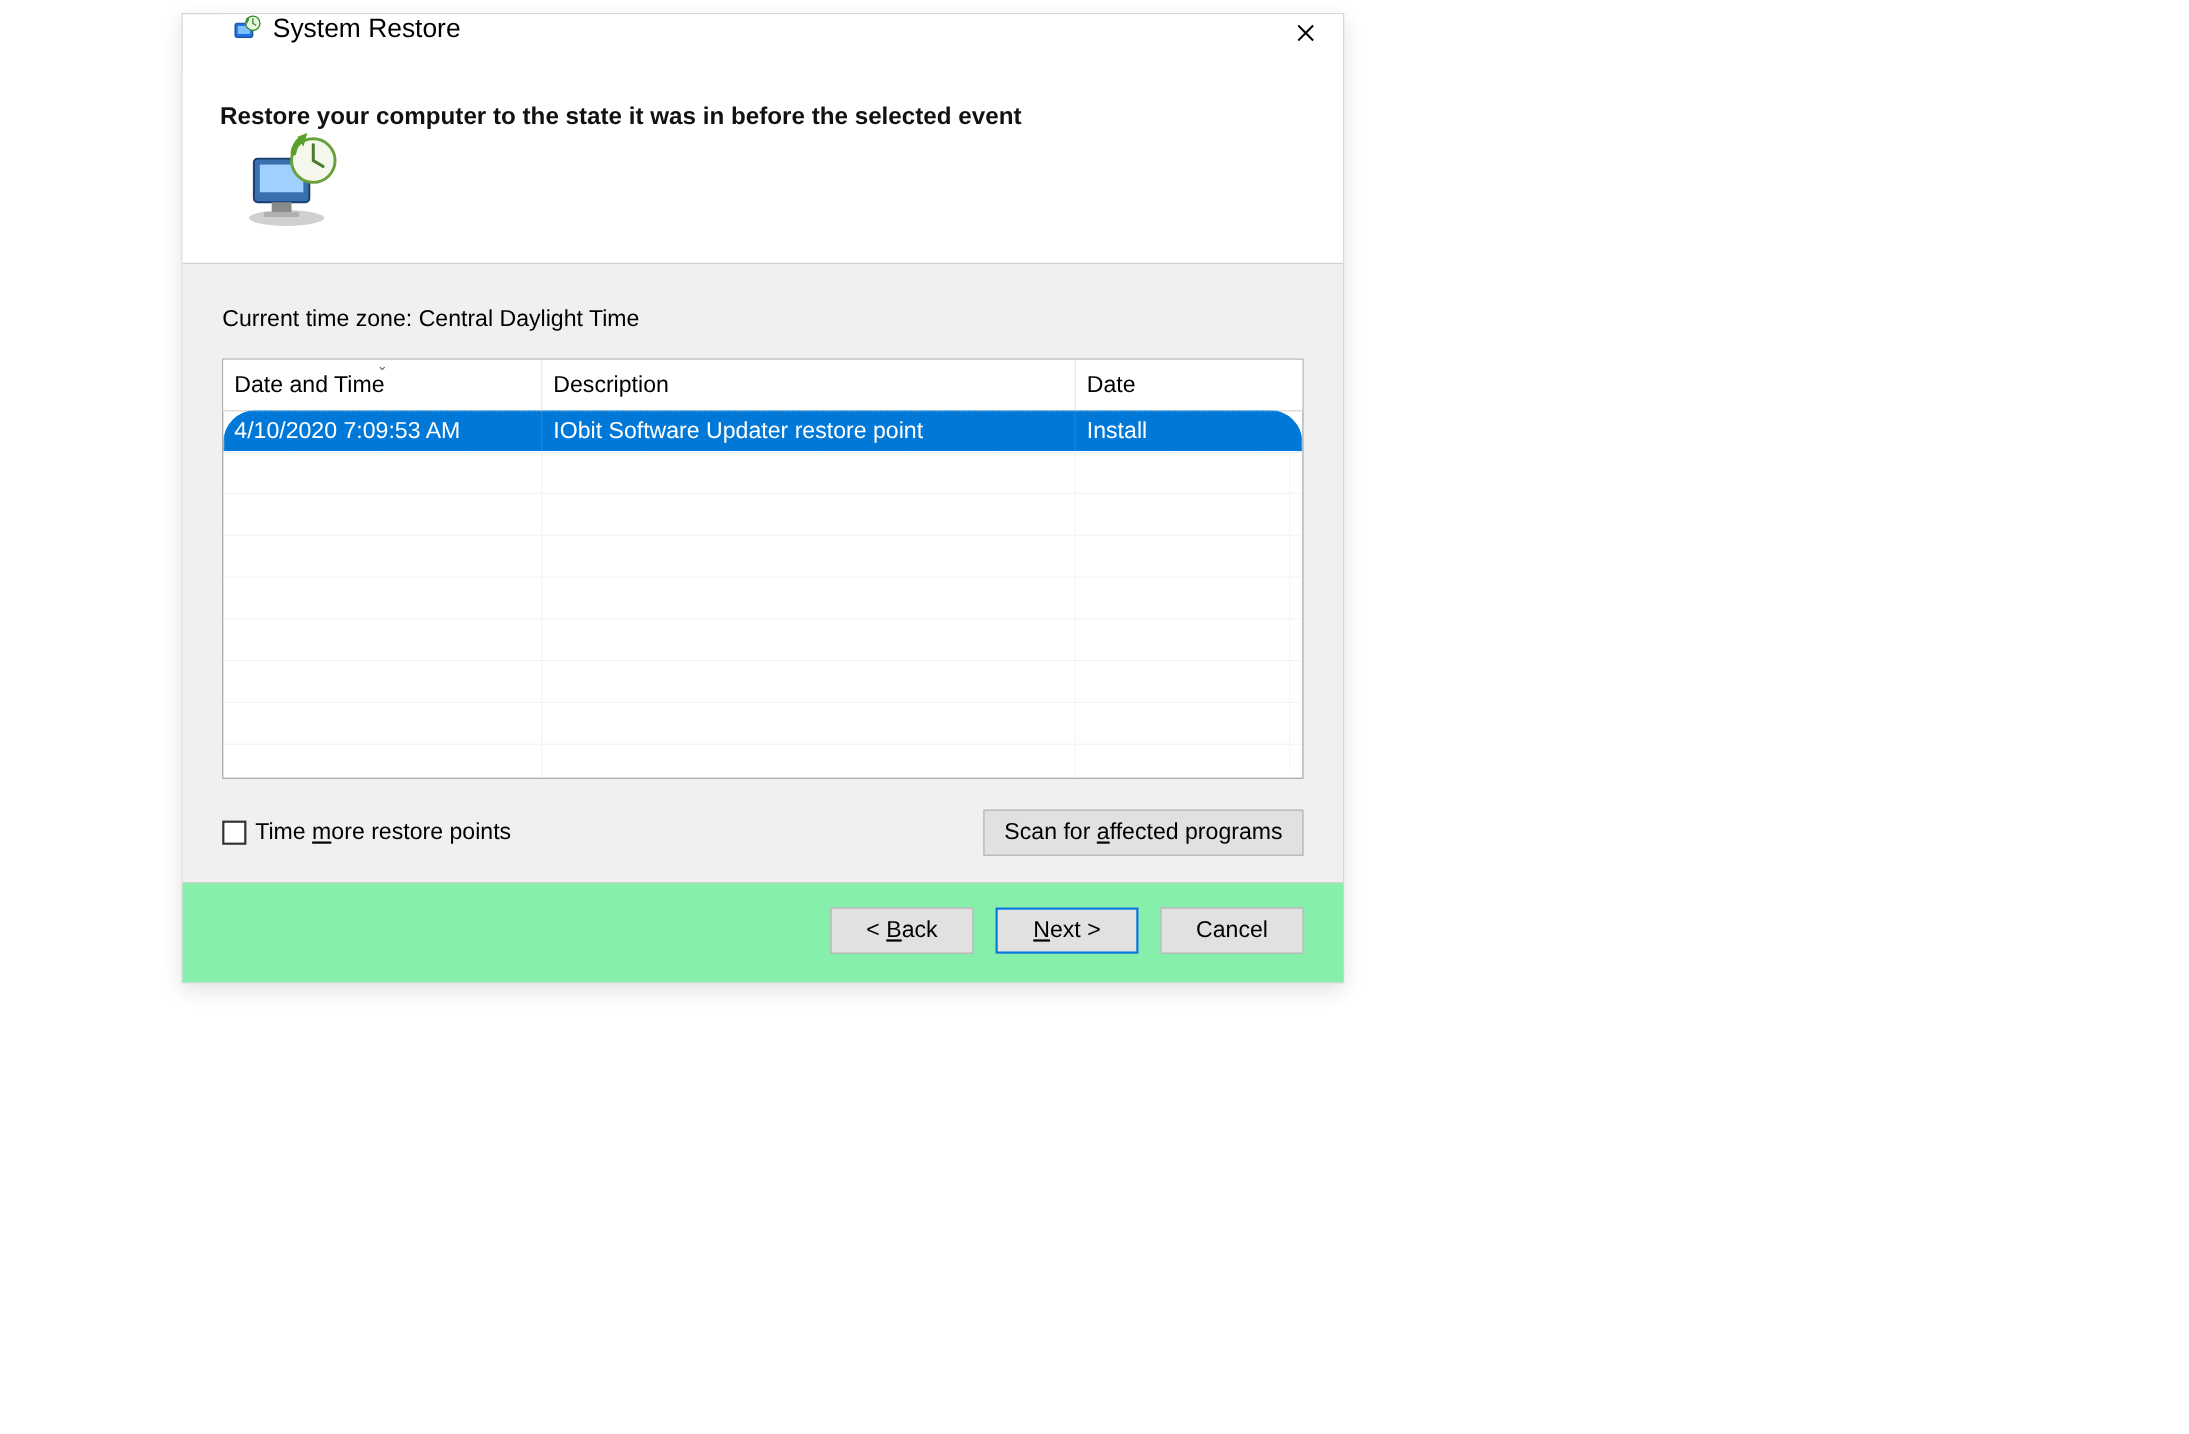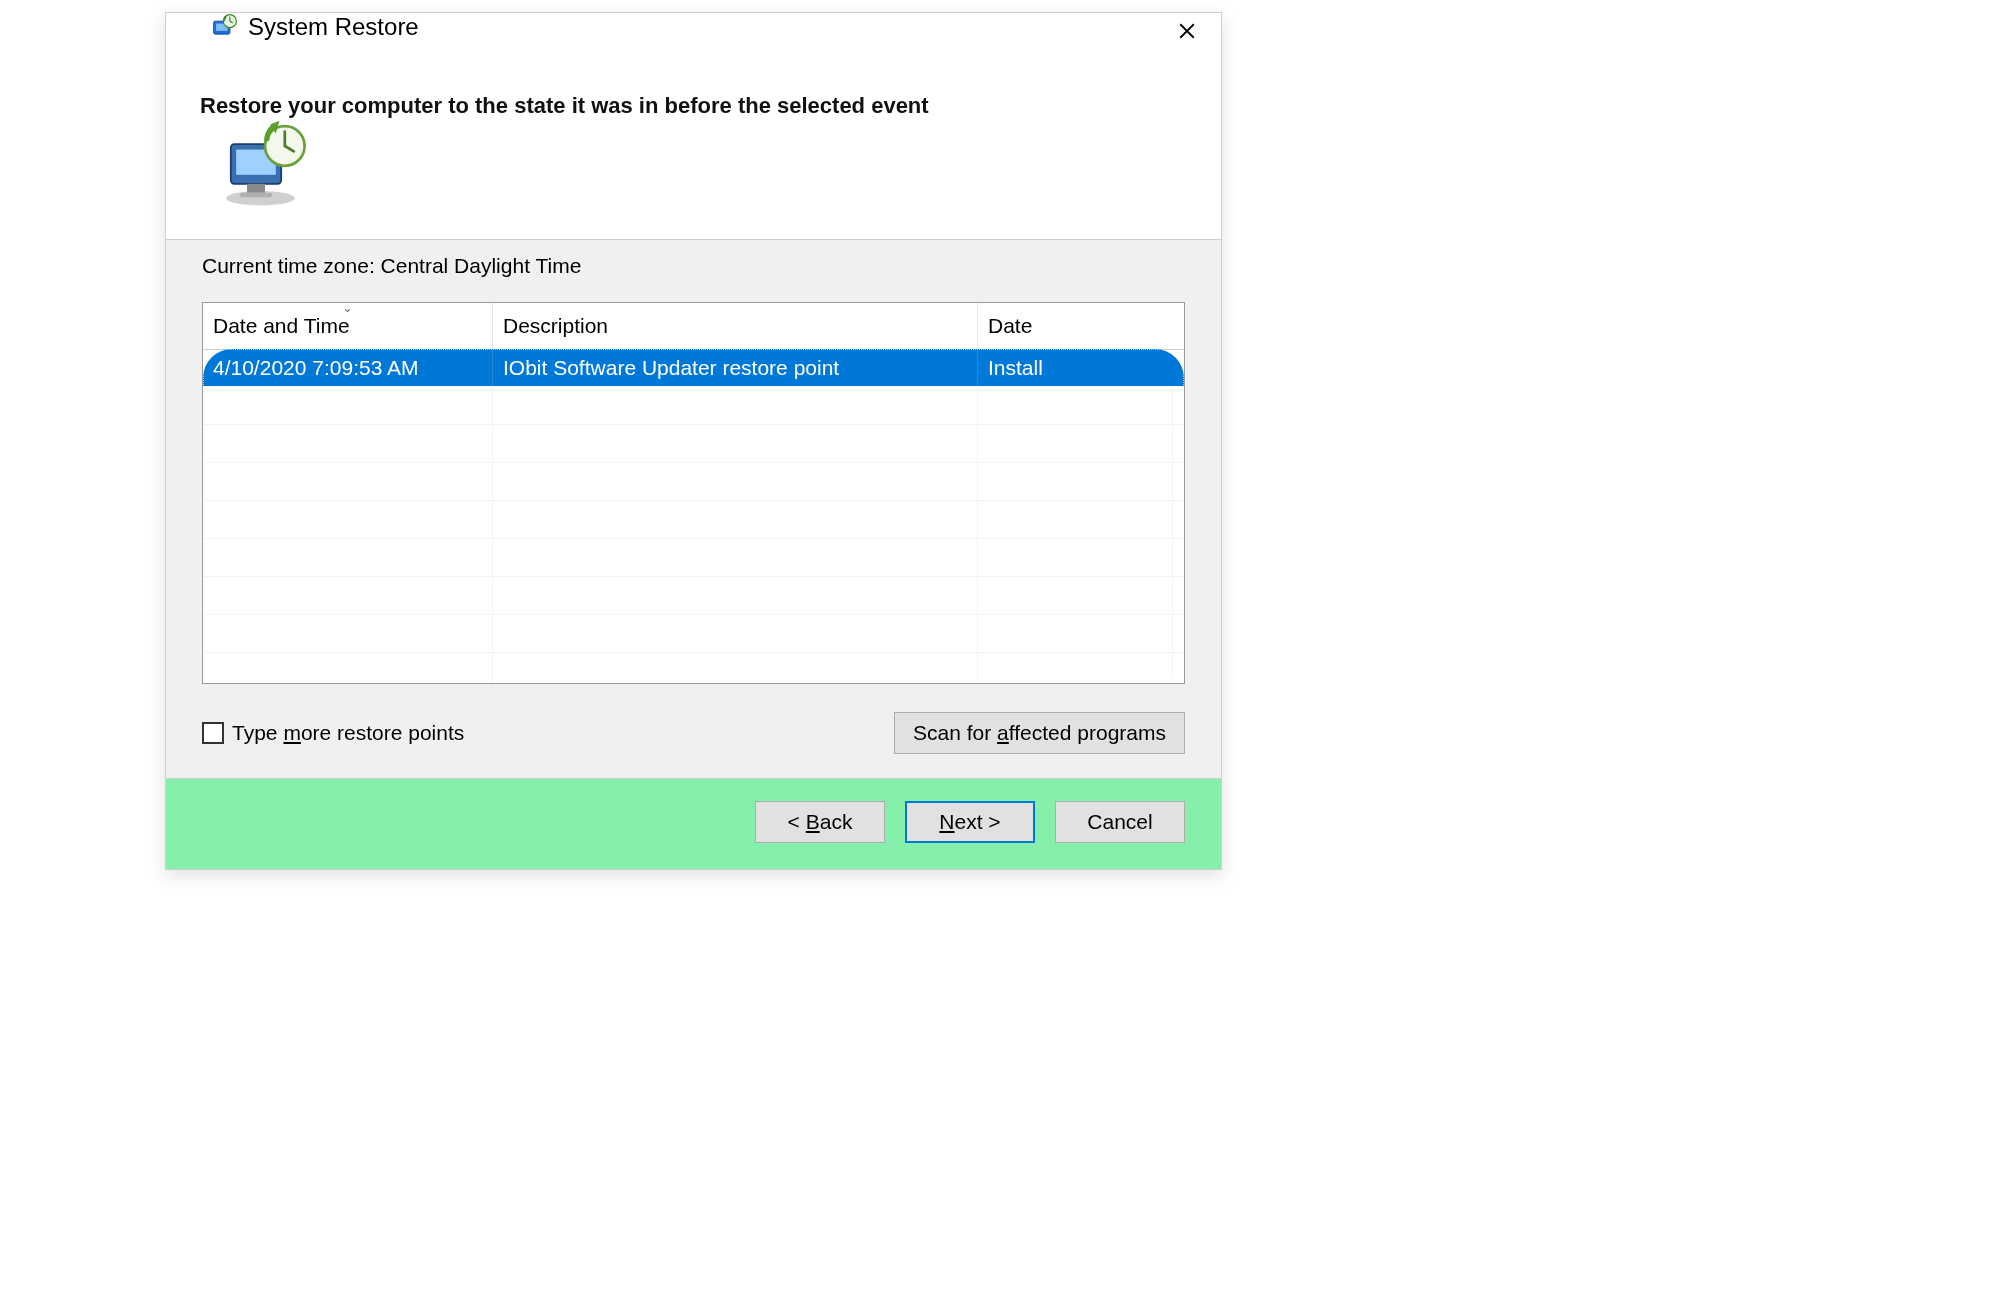--- a/index.html
+++ b/index.html
@@ -62,21 +62,21 @@
     padding-top: 6px;
   }
   .header .big-icon {
     width: 90px; height: 90px;
     margin-left: 20px;
     flex: 0 0 auto;
   }
   
   .content {
     background: #f0f0f0;
-    padding: 14px 36px 24px 36px;
+    padding: 38px 36px 24px 36px;
   }
   .tz {
     font-size: 21px;
     color: #000;
     margin-bottom: 24px;
   }
   
   .grid {
     border: 1px solid #9a9a9a;
     background: #ffffff;
@@ -294,21 +294,21 @@
             <div class="cell col-date"></div>
             <div class="cell col-desc"></div>
             <div class="cell col-type"></div>
           </div>
       </div>
     </div>
 
     <div class="below">
       <label class="chk">
         <span class="box"></span>
-        <span><span>Type </span><span class="ul">m</span><span>ore restore points</span></span>
+        <span><span>Time </span><span class="ul">m</span><span>ore restore points</span></span>
       </label>
       <span class="spacer"></span>
       <button class="btn scan-btn">
         <span>Scan for </span><span class="ul">a</span><span>ffected programs</span>
       </button>
     </div>
   </div>
 
   <div class="footer">
     <button class="btn">

